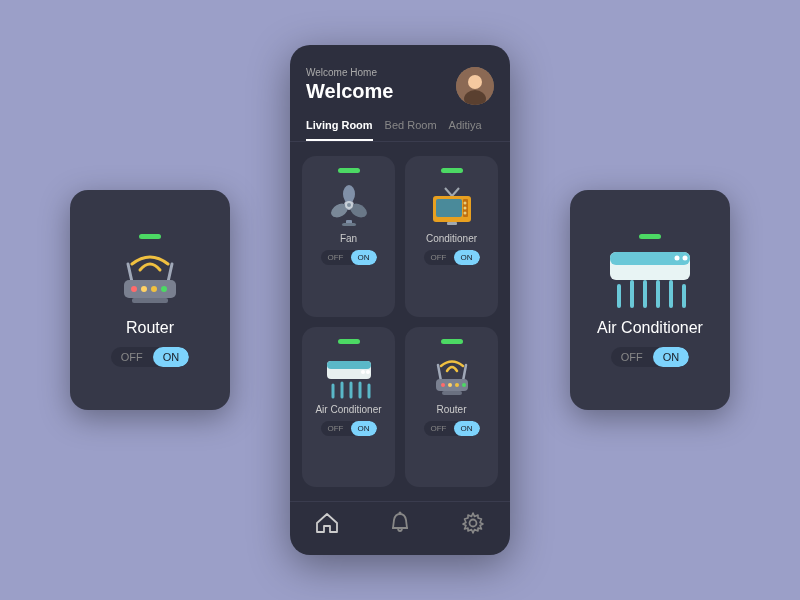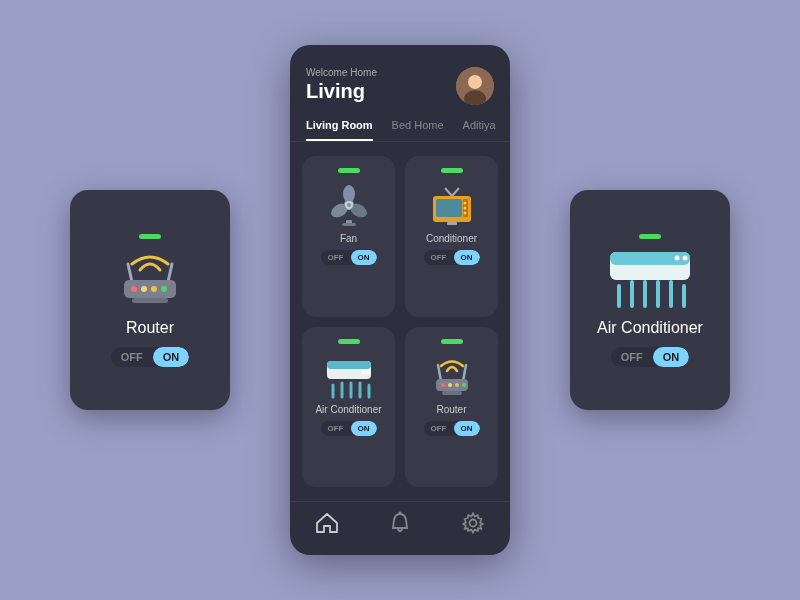--- a/index.html
+++ b/index.html
@@ -75,21 +75,21 @@
       background: linear-gradient(135deg, #8b6954 40%, #6b4c3b 100%);
       display: flex;
       align-items: center;
       justify-content: center;
     }
 
     
     .tabs {
       display: flex;
       padding: 4px 16px 0;
-      gap: 19px;
+      gap: 12px;
       border-bottom: 1px solid #3a3c4e;
     }
 
     .tab {
       font-size: 11px;
       padding-bottom: 8px;
       color: #888;
       cursor: pointer;
       white-space: nowrap;
     }
@@ -144,21 +144,21 @@
       text-align: center;
     }
 
     
     .toggle {
       display: flex;
       background: #2d2f3e;
       border-radius: 20px;
       overflow: hidden;
       font-size: 8px;
-      font-weight: 700;
+      font-weight: 400;
     }
 
     .toggle-off {
       padding: 3px 7px;
       color: #888;
     }
 
     .toggle-on {
       padding: 3px 7px;
       background: #7dd3fc;
@@ -275,36 +275,36 @@
       <span class="toggle-off">OFF</span>
       <span class="toggle-on">ON</span>
     </div>
   </div>
 
   <div class="phone">
 
     <div class="phone-header">
       <div>
         <div class="greeting">Welcome Home</div>
-        <div class="name">Living</div>
+        <div class="name">Welcome</div>
       </div>
       <div class="avatar">
         <div class="avatar-face">
           <svg width="38" height="38" viewBox="0 0 38 38">
             <circle cx="19" cy="19" r="19" fill="#8b6954"></circle>
             <circle cx="19" cy="15" r="7" fill="#f5c9a0"></circle>
             <ellipse cx="19" cy="32" rx="11" ry="9" fill="#5a4030"></ellipse>
           </svg>
         </div>
       </div>
     </div>
 
     <div class="tabs">
       <div class="tab active">Living Room</div>
-      <div class="tab">Bed Home</div>
+      <div class="tab">Bed Room</div>
       <div class="tab">Aditiya</div>
     </div>
 
     <div class="device-grid">
 
       <div class="device-card">
         <div class="status-dot"></div>
         <div class="device-icon">
           <svg width="46" height="42" viewBox="0 0 46 42">
             <circle cx="23" cy="21" r="5" fill="#b0b8c8"></circle>

